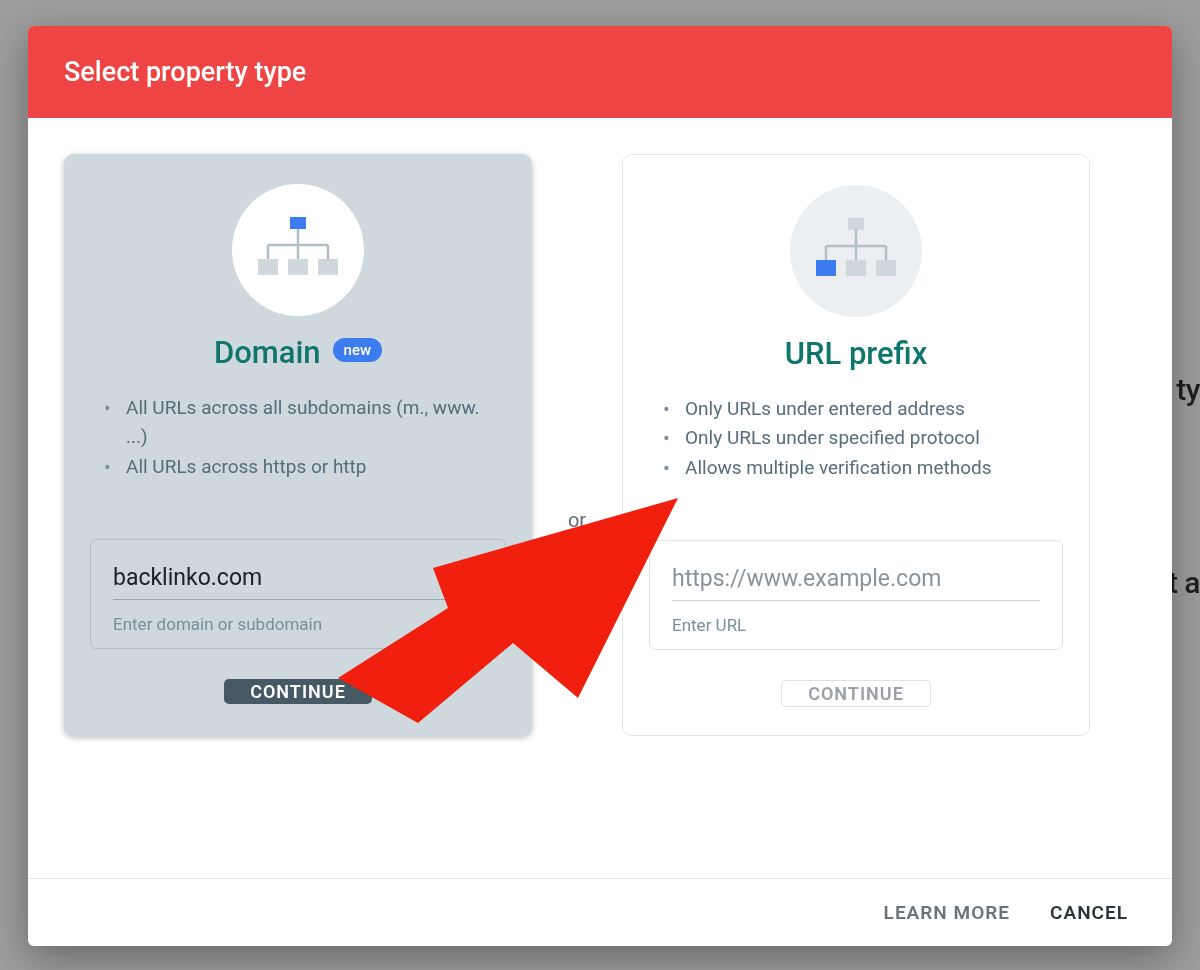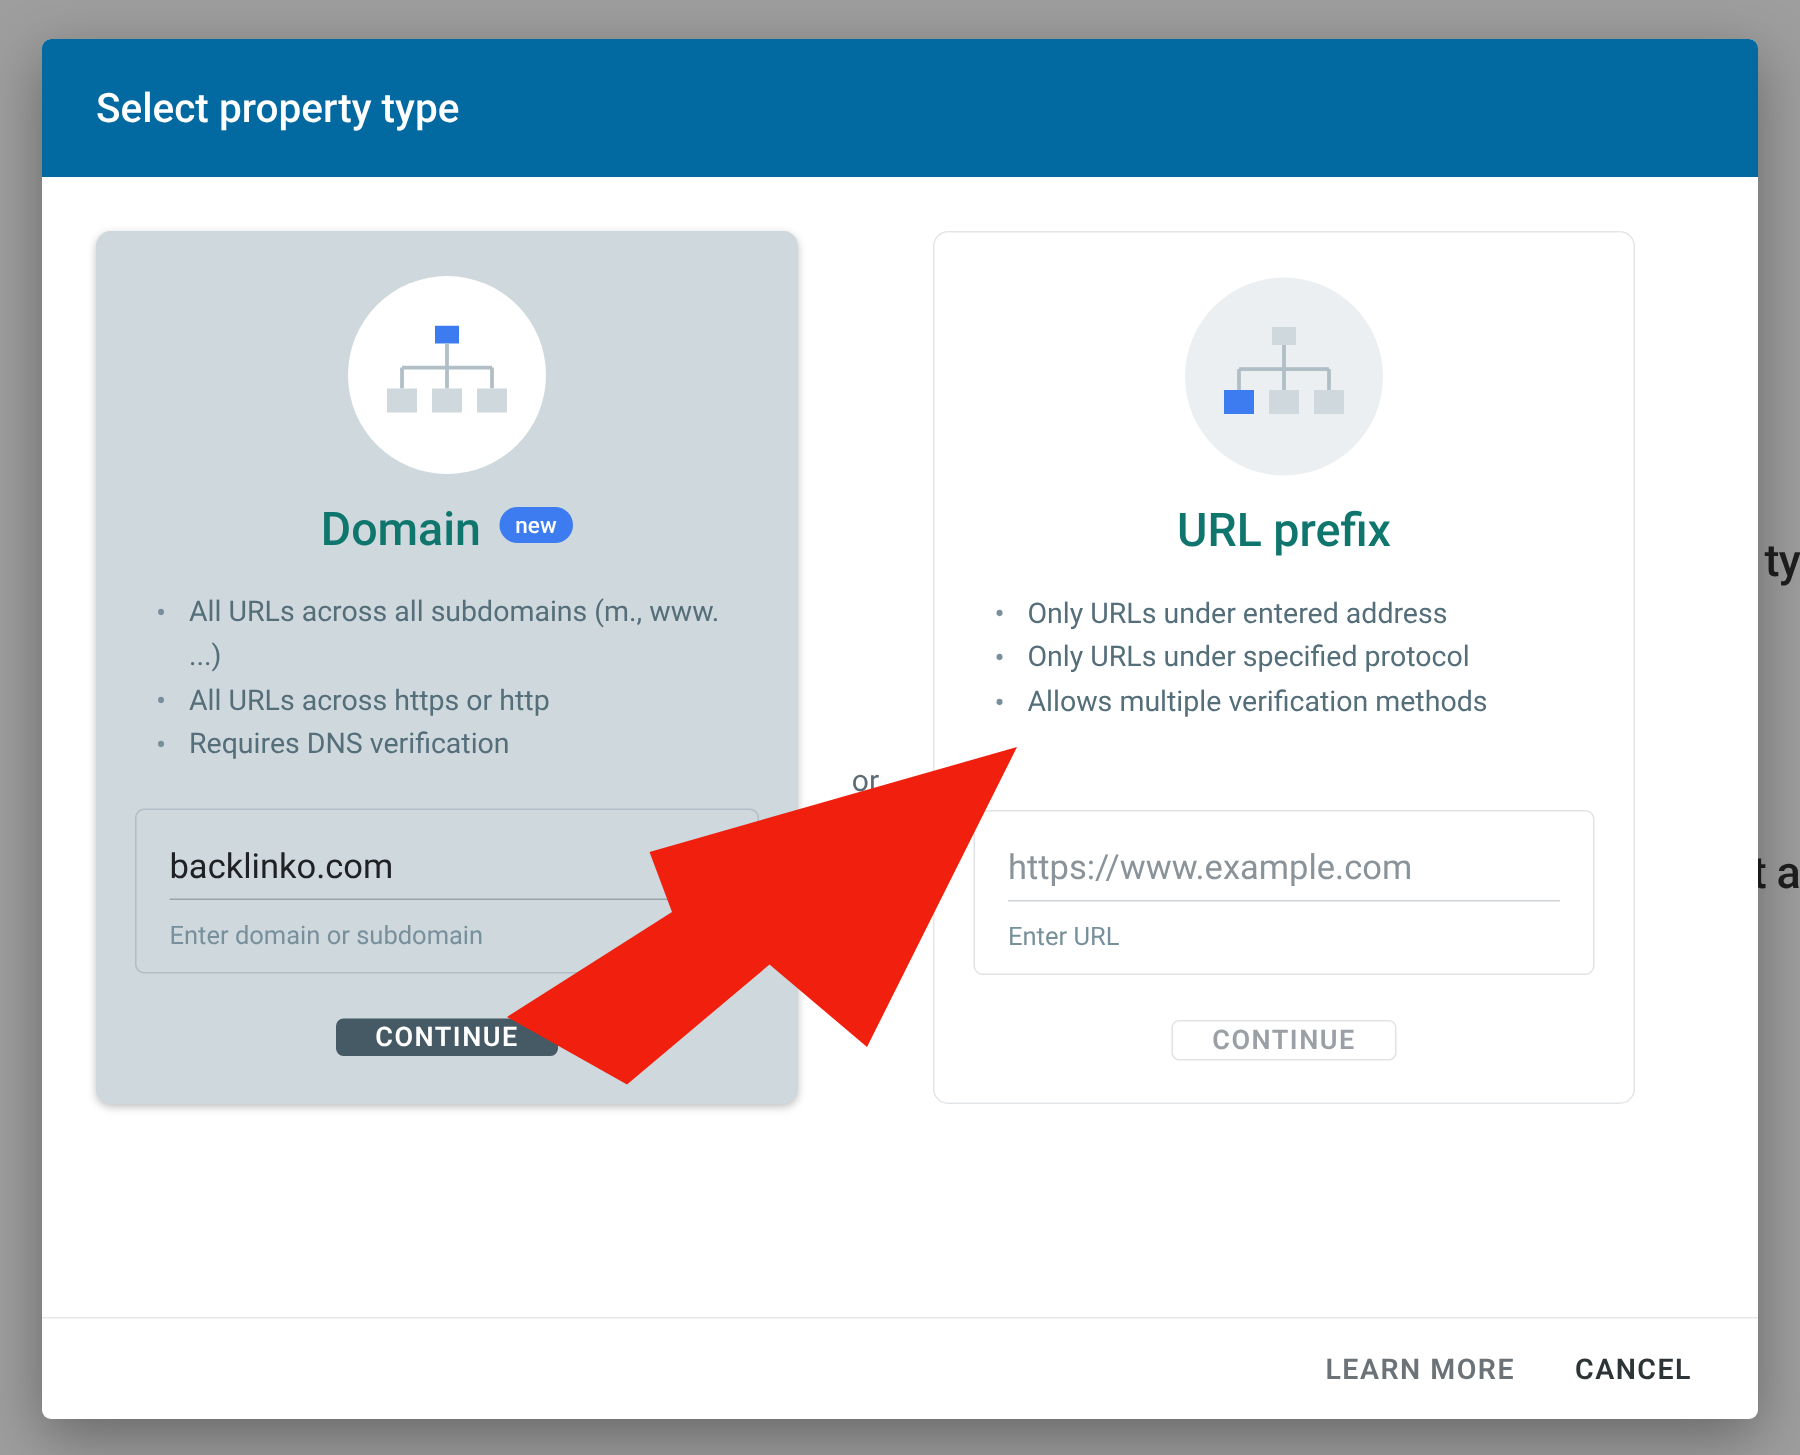--- a/index.html
+++ b/index.html
@@ -26,21 +26,21 @@
     width: 1144px;
     height: 920px;
     background: #fff;
     border-radius: 6px;
     box-shadow: 0 12px 40px rgba(0,0,0,0.35);
     display: flex;
     flex-direction: column;
     overflow: hidden;
   }
   .modal-header {
-    background: #0369a1;
+    background: #ef4444;
     color: #fff;
     padding: 30px 36px;
     font-size: 27px;
     font-weight: 500;
   }
   .modal-body {
     flex: 1;
     padding: 36px 36px 0 36px;
     position: relative;
   }
@@ -195,21 +195,21 @@
   .arrow-overlay {
     position: absolute;
     left: 310px;
     top: 380px;
     pointer-events: none;
   }
 </style>
 </head>
 <body>
 
-<div class="bg-text" style="top:357px;">ty</div>
+<div class="bg-text" style="top:372px;">ty</div>
 <div class="bg-text" style="top:565px;">t a</div>
 
 <div class="modal">
 
   <div class="modal-header">
     <span>Select property type</span>
   </div>
 
   <div class="modal-body">
     <div class="cards-row">
@@ -228,21 +228,20 @@
             <rect x="62" y="42" width="20" height="16" fill="#cfd8dc"></rect>
           </svg>
         </div>
         <div class="card-title-row">
           <span class="card-title">Domain</span>
           <span class="badge-new">new</span>
         </div>
         <ul class="bullets">
           <li>All URLs across all subdomains (m., www. ...)</li>
           <li>All URLs across https or http</li>
-          <li>Requires DNS verification</li>
         </ul>
         <div class="input-box">
           <input type="text" class="text-input" value="backlinko.com" style="">
           <div class="input-help">Enter domain or subdomain</div>
         </div>
         <div class="btn-row">
           <button class="btn btn-primary">CONTINUE</button>
         </div>
       </div>
 

